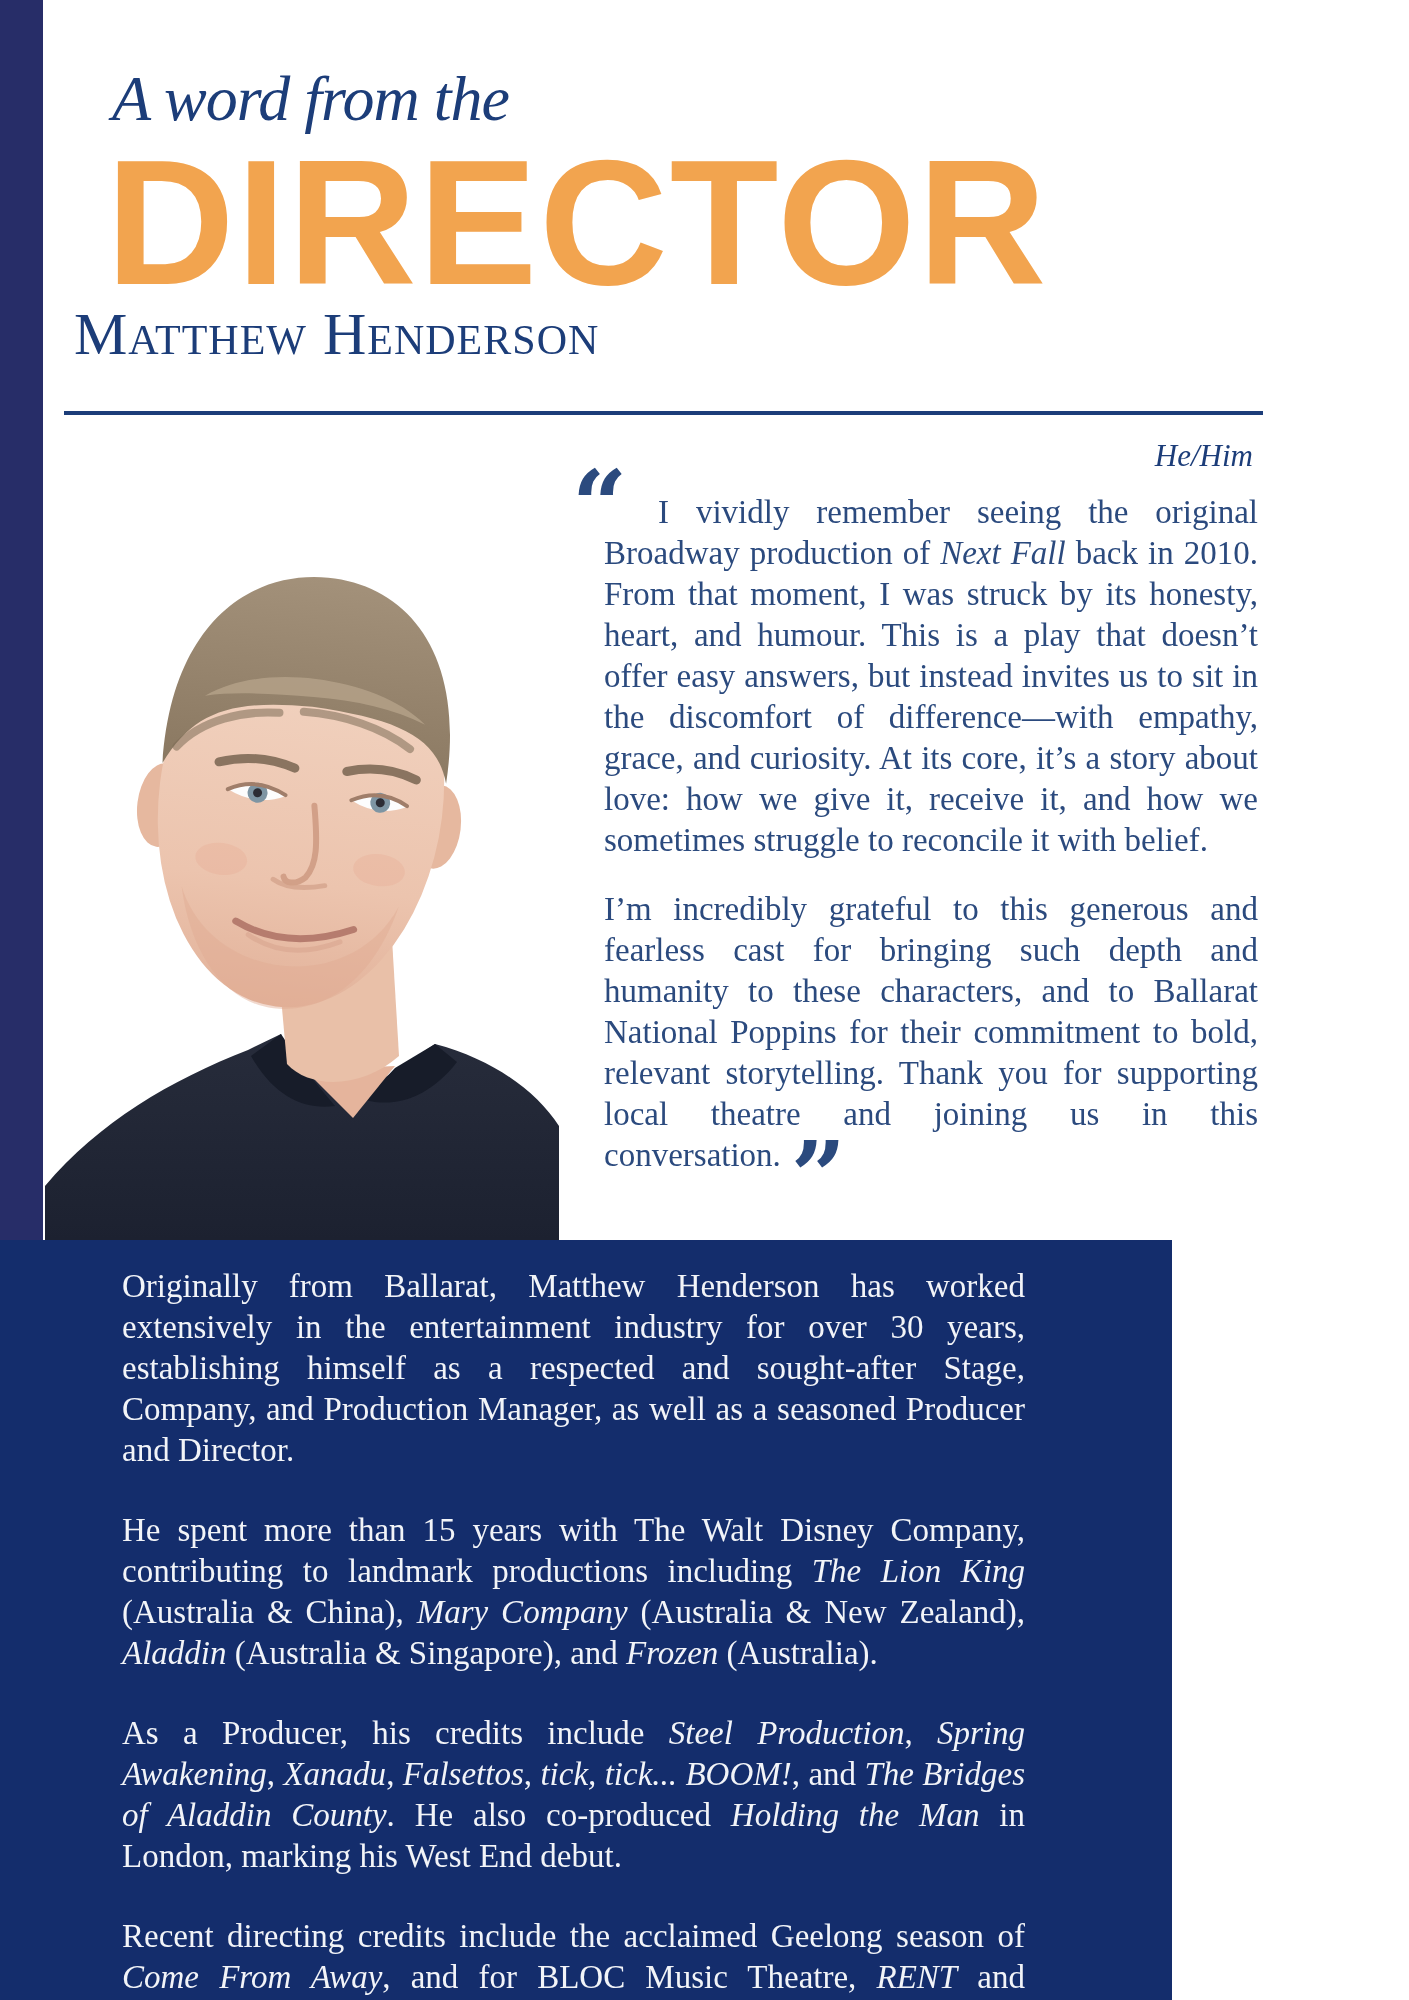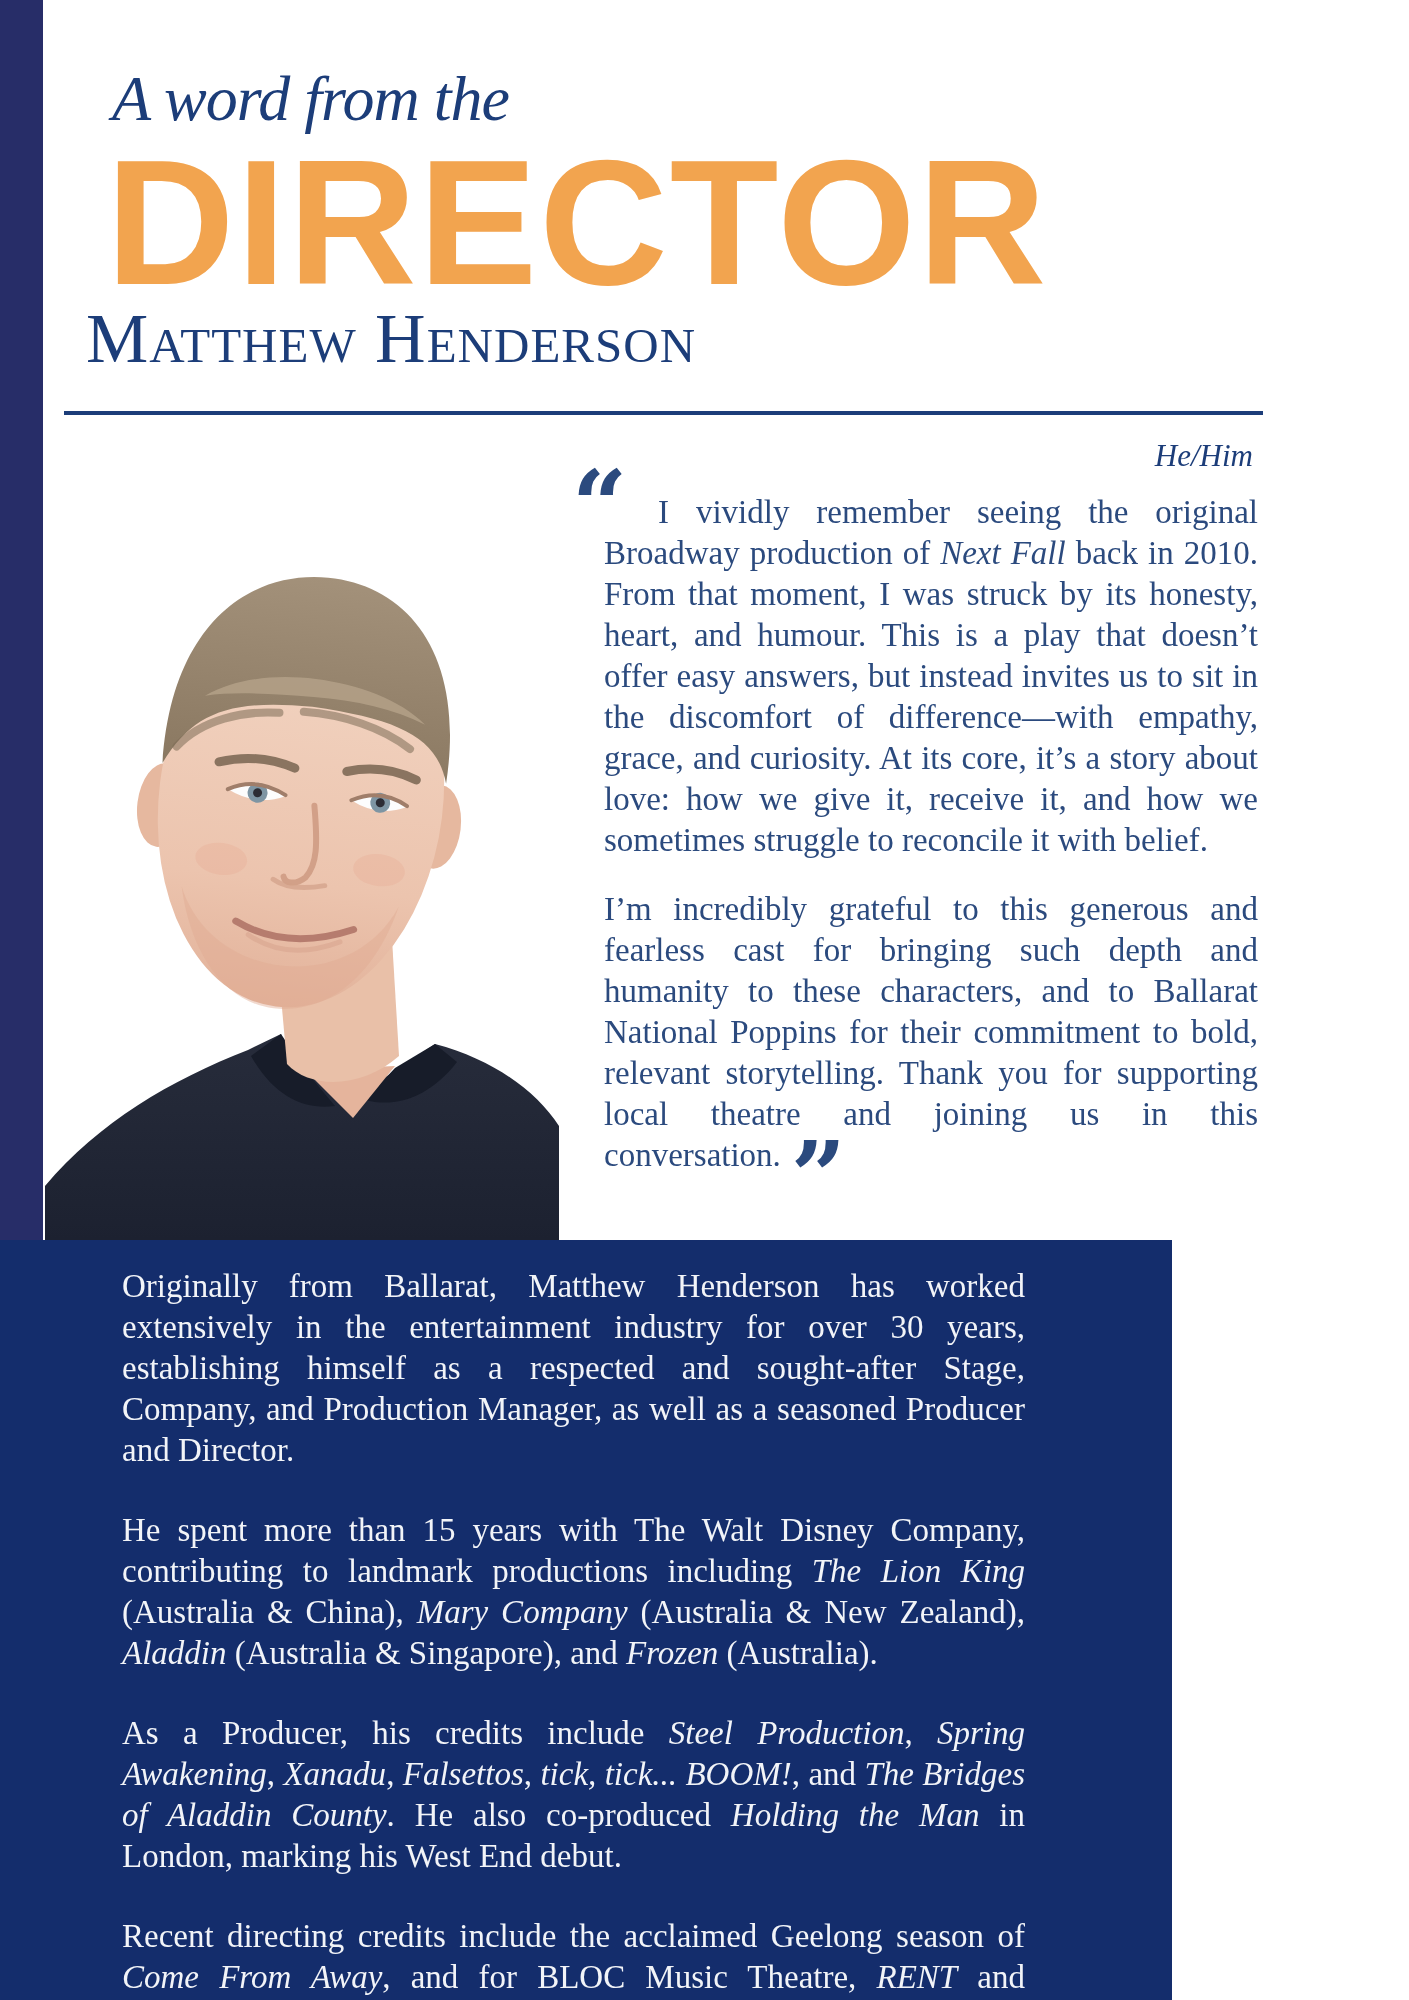--- a/index.html
+++ b/index.html
@@ -23,23 +23,23 @@
   }
   .title{
     position:absolute;left:106px;top:134px;
     font-family:"Liberation Sans","DejaVu Sans",sans-serif;
     font-weight:bold;
     font-size:178px;line-height:1;letter-spacing:2px;
     color:var(--orange,#F2A44F);
     text-align:center;
   }
   .name{
-    position:absolute;left:86px;top:304px;
+    position:absolute;left:74px;top:304px;
     font-variant:small-caps;
-    font-size:70px;line-height:1;letter-spacing:1px;
+    font-size:60px;line-height:1;letter-spacing:1px;
     color:var(--navy,#1C3D79);
   }
   .rule{
     position:absolute;left:64px;top:411px;width:1199px;height:4px;
     background:var(--navy,#1C3D79);
   }
   .pronouns{
     position:absolute;right:156px;top:438px;
     font-style:italic;font-size:31px;
     color:var(--navy,#1C3D79);

